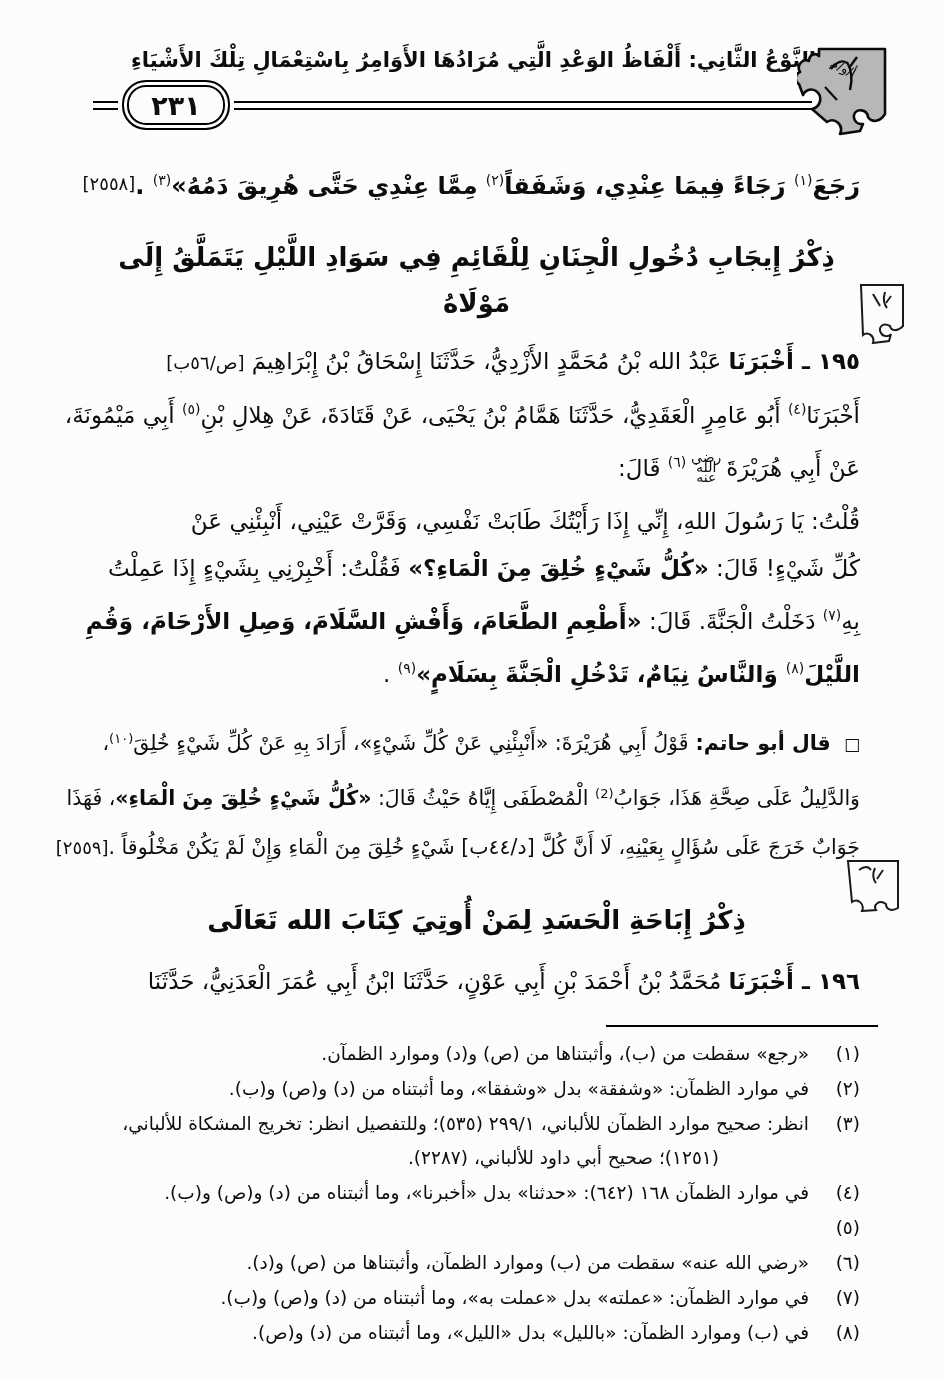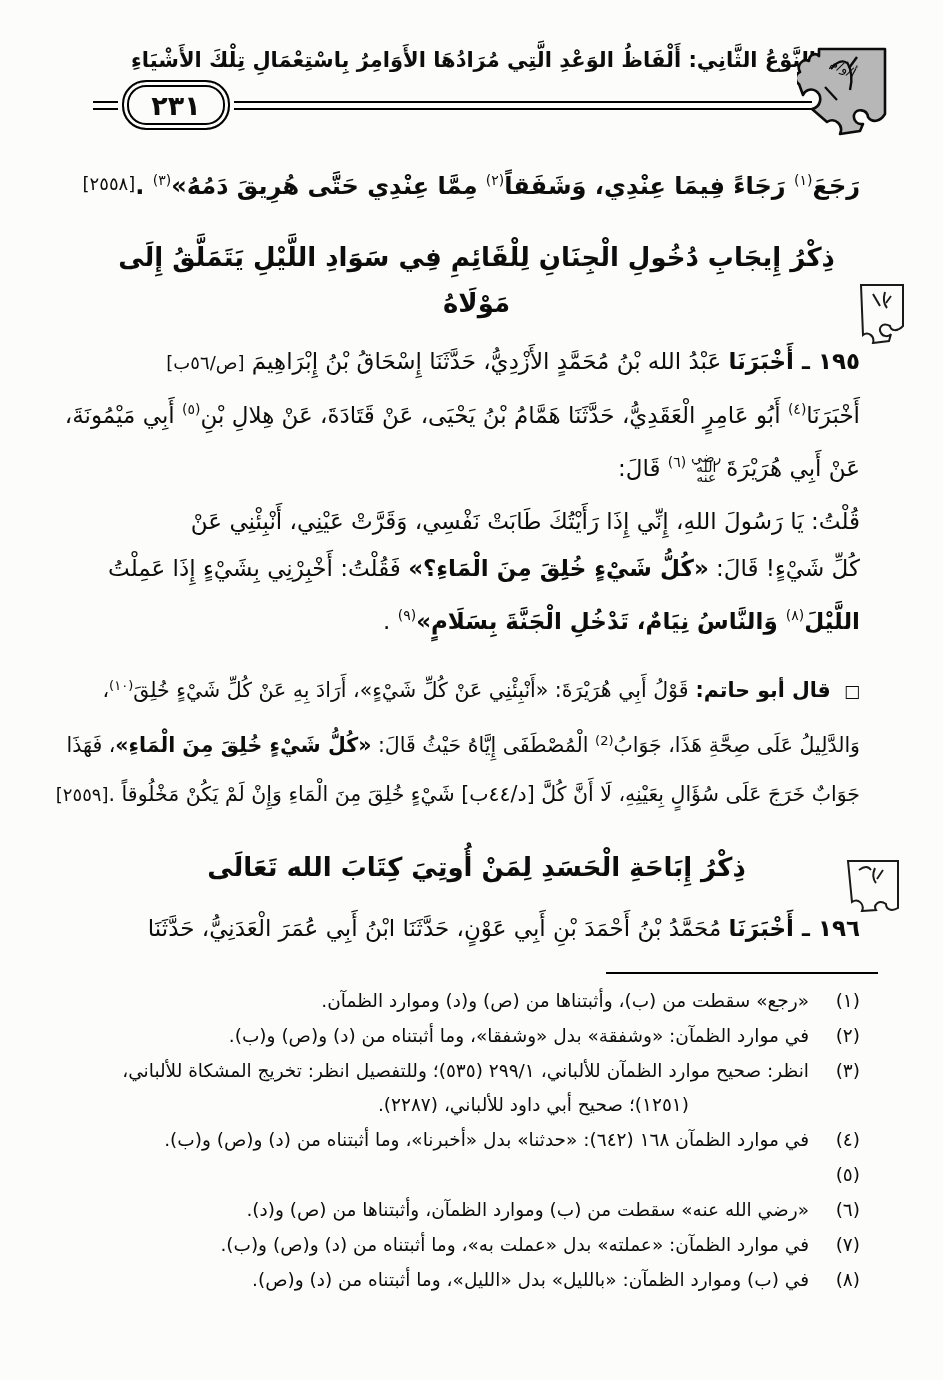--- a/index.html
+++ b/index.html
@@ -91,21 +91,21 @@
   .fnrow {
     display:flex;
     gap:7px;
     font-size:18.5px;
     line-height:25px;
     margin-bottom:10px;
     white-space:nowrap;
     text-align:right;
   }
   .fnnum { min-width:44px; flex:0 0 auto; }
-  .fncont { margin-right:120px; margin-top:9px; }
+  .fncont { margin-right:90px; margin-top:9px; }
   
   .corner-stamp { position:absolute; top:42px; right:52px; }
   .stamp-a { position:absolute; top:282px; right:36px; }
   .stamp-b { position:absolute; top:858px; right:42px; }
 </style>
 </head>
 <body>
 
 <div class="page">
 
@@ -155,20 +155,21 @@
 
   <div class="p195">
     <div class="line"><span class="b">١٩٥ ـ أَخْبَرَنَا</span><span> عَبْدُ الله بْنُ مُحَمَّدٍ الأَزْدِيُّ، حَدَّثَنَا إِسْحَاقُ بْنُ إِبْرَاهِيمَ </span><span class="bref">[ص/٥٦ب]</span></div>
     <div class="line"><span>أَخْبَرَنَا</span><span class="fnref">(٤)</span><span> أَبُو عَامِرٍ الْعَقَدِيُّ، حَدَّثَنَا هَمَّامُ بْنُ يَحْيَى، عَنْ قَتَادَةَ، عَنْ هِلالِ بْنِ</span><span class="fnref">(٥)</span><span> أَبِي مَيْمُونَةَ،</span></div>
     <div class="line"><span>عَنْ أَبِي هُرَيْرَةَ</span><span class="rady">رضي الله عنه</span><span class="fnref">(٦)</span><span> قَالَ:</span></div>
   </div>
 
   <div class="matn">
     <div class="line">قُلْتُ: يَا رَسُولَ اللهِ، إِنِّي إِذَا رَأَيْتُكَ طَابَتْ نَفْسِي، وَقَرَّتْ عَيْنِي، أَنْبِئْنِي عَنْ</div>
     <div class="line"><span>كُلِّ شَيْءٍ! قَالَ: </span><span class="b">«كُلُّ شَيْءٍ خُلِقَ مِنَ الْمَاءِ؟»</span><span> فَقُلْتُ: أَخْبِرْنِي بِشَيْءٍ إِذَا عَمِلْتُ</span></div>
+    <div class="line"><span>بِهِ</span><span class="fnref">(٧)</span><span> دَخَلْتُ الْجَنَّةَ. قَالَ: </span><span class="b">«أَطْعِمِ الطَّعَامَ، وَأَفْشِ السَّلَامَ، وَصِلِ الأَرْحَامَ، وَقُمِ</span></div>
     <div class="line"><span class="b">اللَّيْلَ</span><span class="fnref">(٨)</span><span class="b"> وَالنَّاسُ نِيَامٌ، تَدْخُلِ الْجَنَّةَ بِسَلَامٍ»</span><span class="fnref">(٩)</span><span> .</span></div>
   </div>
 
   <div class="ah">
     <div class="line"><span class="sq">□</span><span class="b"> قال أبو حاتم: </span><span>قَوْلُ أَبِي هُرَيْرَةَ: «أَنْبِئْنِي عَنْ كُلِّ شَيْءٍ»، أَرَادَ بِهِ عَنْ كُلِّ شَيْءٍ خُلِقَ</span><span class="fnref">(١٠)</span><span>،</span></div>
     <div class="line"><span>وَالدَّلِيلُ عَلَى صِحَّةِ هَذَا، جَوَابُ</span><span class="fnref">(2)</span><span> الْمُصْطَفَى إِيَّاهُ حَيْثُ قَالَ: </span><span class="b">«كُلُّ شَيْءٍ خُلِقَ مِنَ الْمَاءِ»</span><span>، فَهَذَا</span></div>
     <div class="line flexline">
         <span>جَوَابٌ خَرَجَ عَلَى سُؤَالٍ بِعَيْنِهِ، لَا أَنَّ كُلَّ [د/٤٤ب] شَيْءٍ خُلِقَ مِنَ الْمَاءِ وَإِنْ لَمْ يَكُنْ مَخْلُوقاً .</span>
         <span class="bref">[٢٥٥٩]</span>
       </div>

